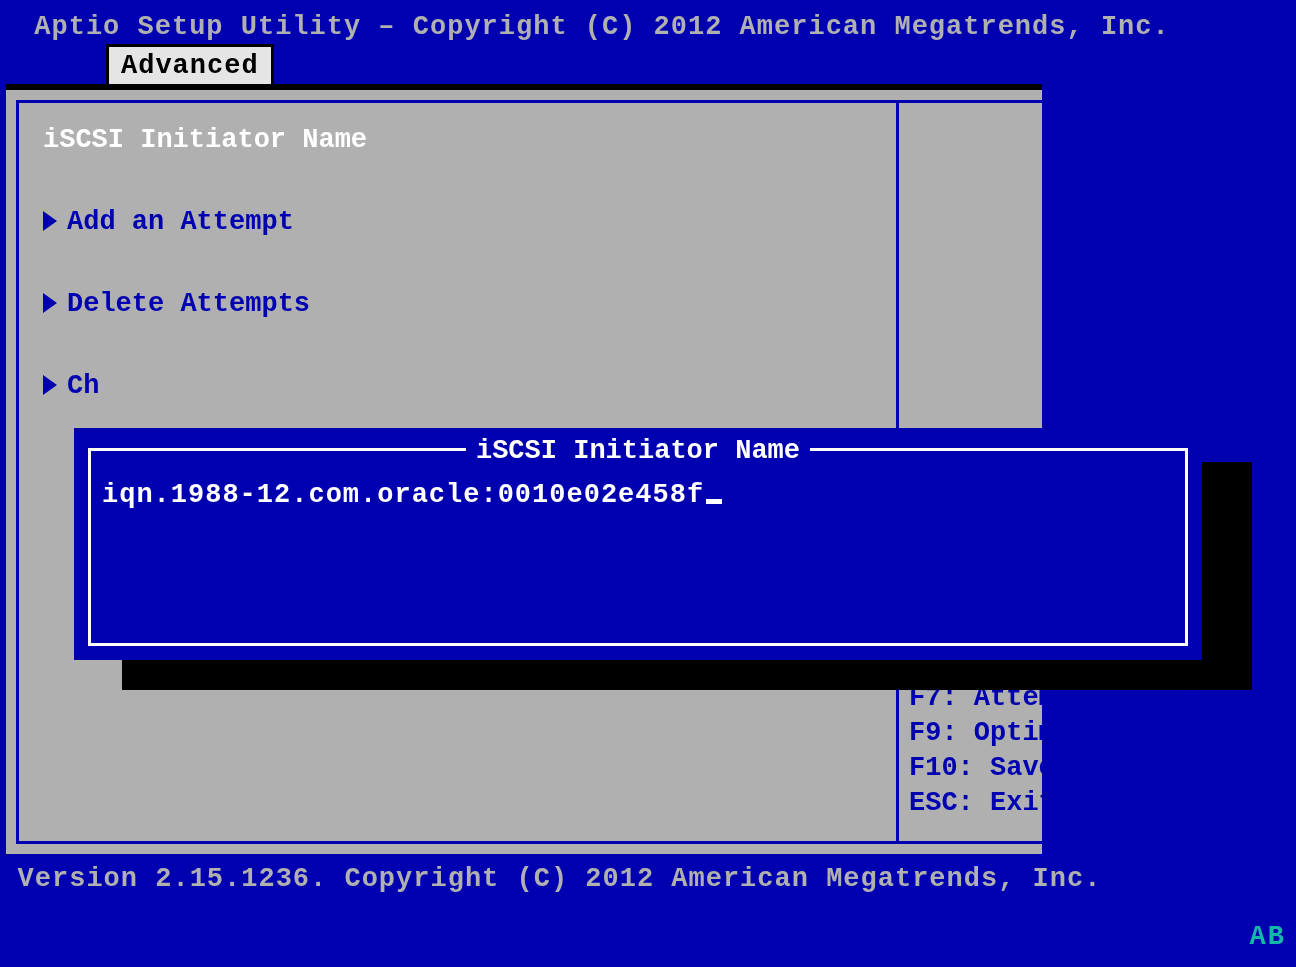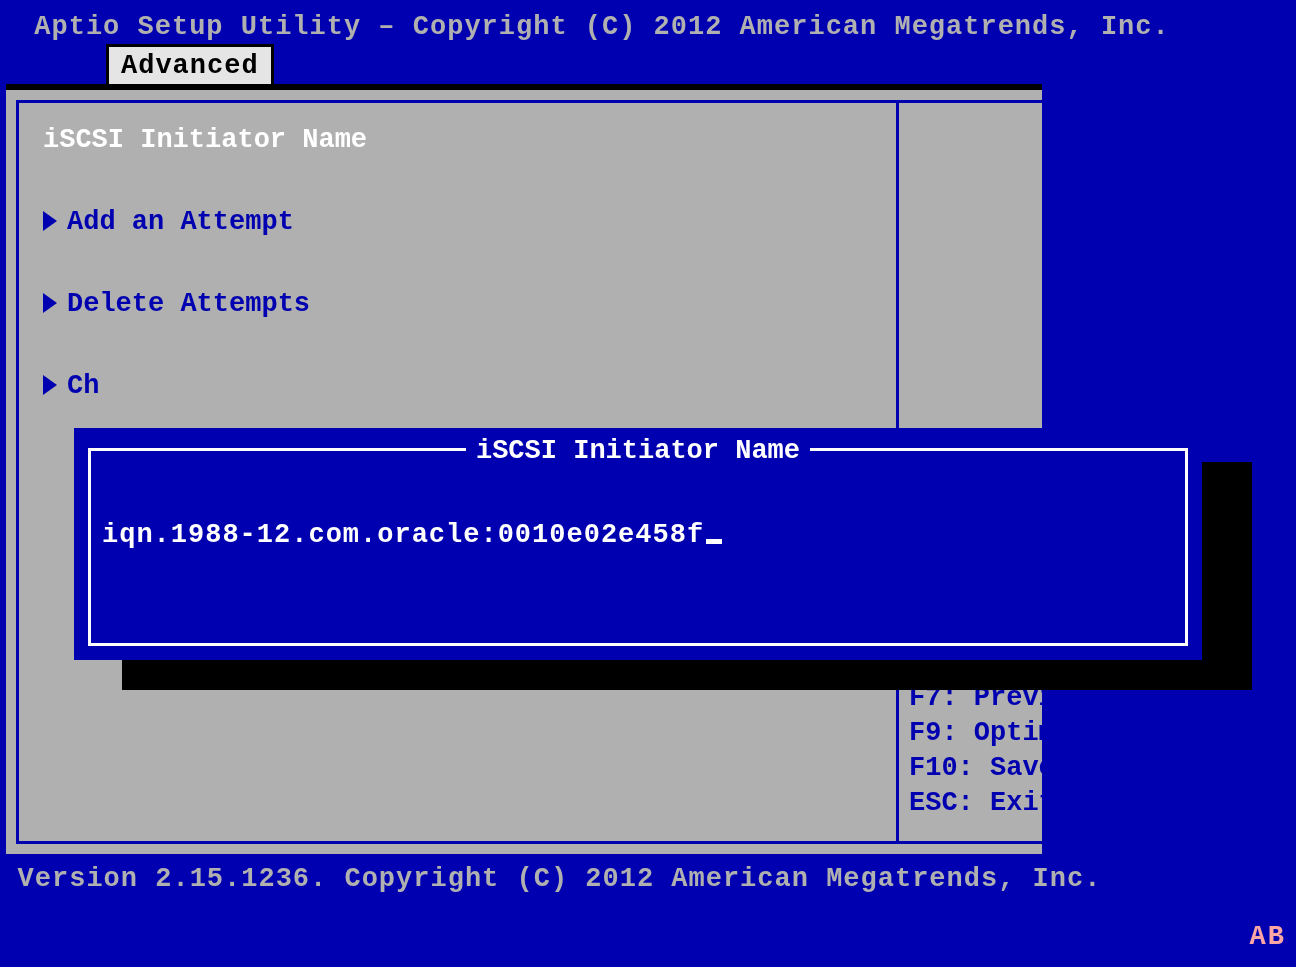--- a/index.html
+++ b/index.html
@@ -75,30 +75,30 @@
   }
   .dialog-frame{
     position:absolute;left:14px;top:20px;right:14px;bottom:14px;
     border:3px solid #fff;
   }
   .dialog-title{
     position:absolute;left:0;top:6px;width:100%;text-align:center;
   }
   .dialog-title span{background:#0000b0;padding:0 10px}
   .dialog-value{
-    position:absolute;left:28px;top:50px;letter-spacing:1px;margin-top:40px;
+    position:absolute;left:28px;top:50px;letter-spacing:1px;
   }
   .cursor{display:inline-block;width:16px;height:5px;background:#fff;vertical-align:-2px;margin-left:2px}
   
   .footer{
     position:absolute;left:0;top:862px;width:1119px;color:#b0b0b0;text-align:center;
     letter-spacing:1px;
   }
   .corner{
-    position:absolute;right:10px;top:920px;color:#fca5a5;letter-spacing:2px;
+    position:absolute;right:10px;top:920px;color:#14b8a6;letter-spacing:2px;
   }
 </style>
 </head>
 <body>
 
 <div class="screen">
 
   <div class="title-bar">
     <span>Aptio Setup Utility – Copyright (C) 2012 American Megatrends, Inc.</span>
   </div>
@@ -118,21 +118,21 @@
         <div class="item">&nbsp;</div>
         <div class="item"><span class="arrow"></span><span>Ch</span></div>
       </div>
     </div>
 
     <div class="right-col">
       <div class="help-sep"></div>
       <div class="help-keys">
         <div class="item">+/-: Change Opt.</div>
         <div class="item">F1: General Help</div>
-        <div class="item">F7: Previous Values</div>
+        <div class="item">F7: Attempt Values</div>
         <div class="item">F9: Optimized Defaults</div>
         <div class="item">F10: Save &amp; Exit</div>
         <div class="item">ESC: Exit</div>
       </div>
     </div>
 
     <div class="dialog-shadow"></div>
     <div class="dialog">
       <div class="dialog-frame"></div>
       <div class="dialog-title"><span>iSCSI Initiator Name</span></div>

